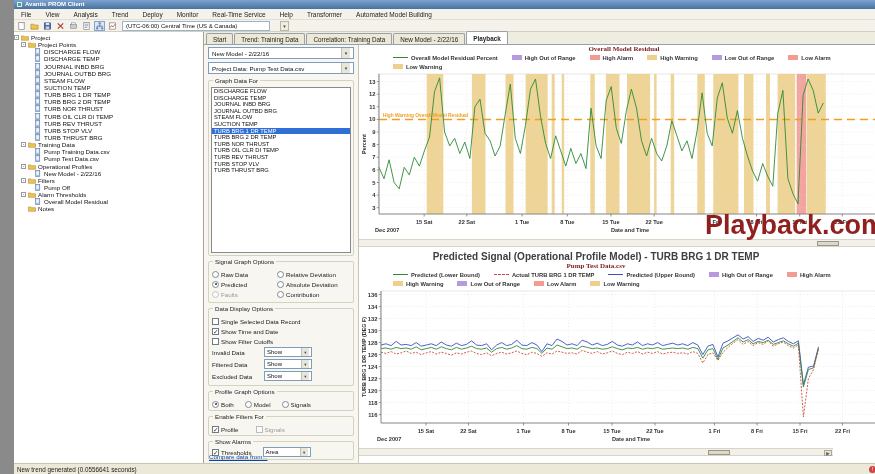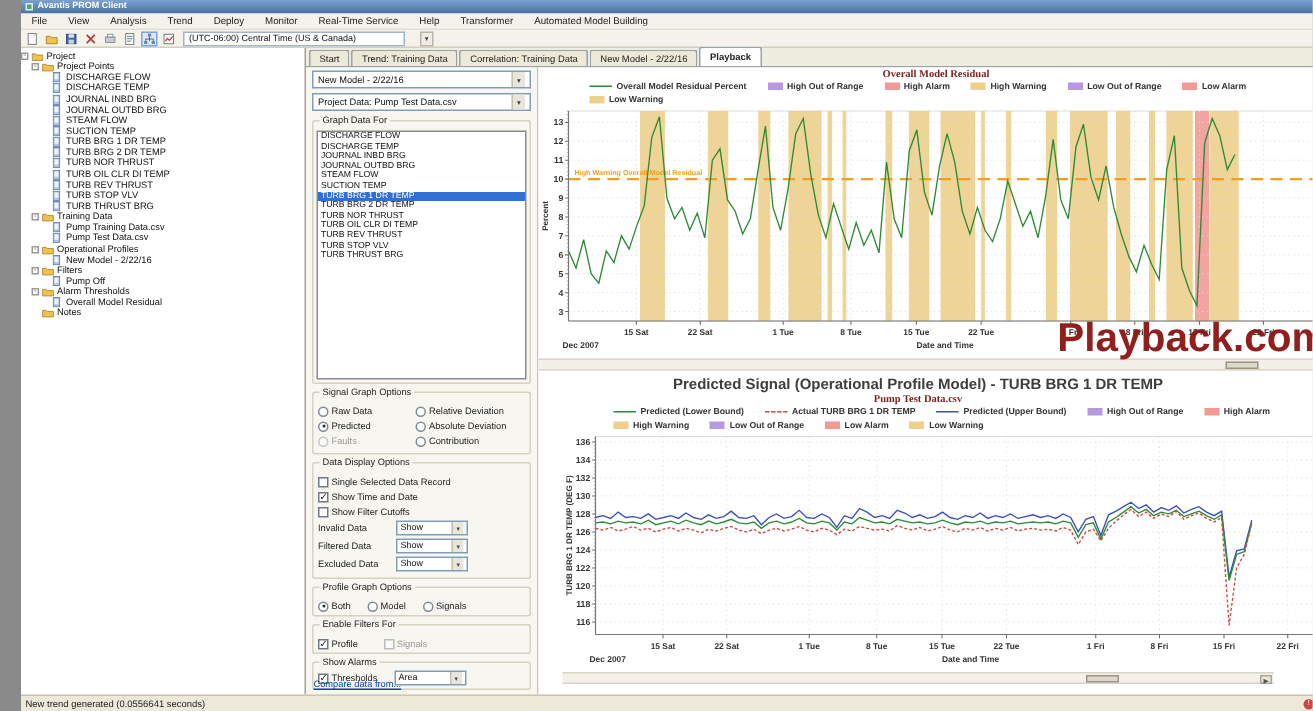--- a/index.html
+++ b/index.html
@@ -80,21 +80,21 @@
   .legend-row{display:flex;align-items:center;gap:14px;height:9px;}
   .leg-item{display:flex;align-items:center;gap:3px;font-size:5.8px;font-weight:bold;color:#333;white-space:nowrap;}
   .leg-line{width:15px;height:0;border-top:1.6px solid;}
   .leg-dash{width:15px;height:0;border-top:1.6px dashed;}
   .leg-swatch{width:10px;height:5px;}
   .scrollbar{position:relative;height:8px;background:#f2f0e8;border-top:1px solid #d8d4c6;border-bottom:1px solid #d8d4c6;}
   .sb-thumb{position:absolute;top:1px;height:5px;width:22px;background:#dcd8ca;border:1px solid #9a968a;}
   .sb-arrow{position:absolute;right:1px;top:0.5px;width:8px;height:6.5px;background:#e9e6da;border:1px solid #aaa698;
     font-size:4.5px;line-height:5.5px;text-align:center;color:#555;}
   #chart1{position:absolute;left:0;top:0;width:530px;}
-  #chart2{position:absolute;left:16px;top:206px;width:474px;}
+  #chart2{position:absolute;left:0;top:206px;width:474px;}
   #watermark{position:absolute;right:4px;top:165px;font-size:27px;font-weight:bold;color:#8b1512;
     letter-spacing:0px;z-index:50;opacity:.95;font-family:"Liberation Sans",sans-serif;}
 
   
   #statusbar{position:absolute;left:0;top:463px;width:875px;height:11px;background:#ece9d8;
     border-top:1px solid #c9c5b4;display:flex;align-items:center;font-size:6.3px;color:#222;padding:0 3px;}
   #statusbar .sb-right{margin-left:auto;display:flex;gap:3px;align-items:center;}
   .st-ic{width:7px;height:7px;border-radius:50%;font-size:5px;line-height:6.5px;text-align:center;}
 </style>
 </head>

